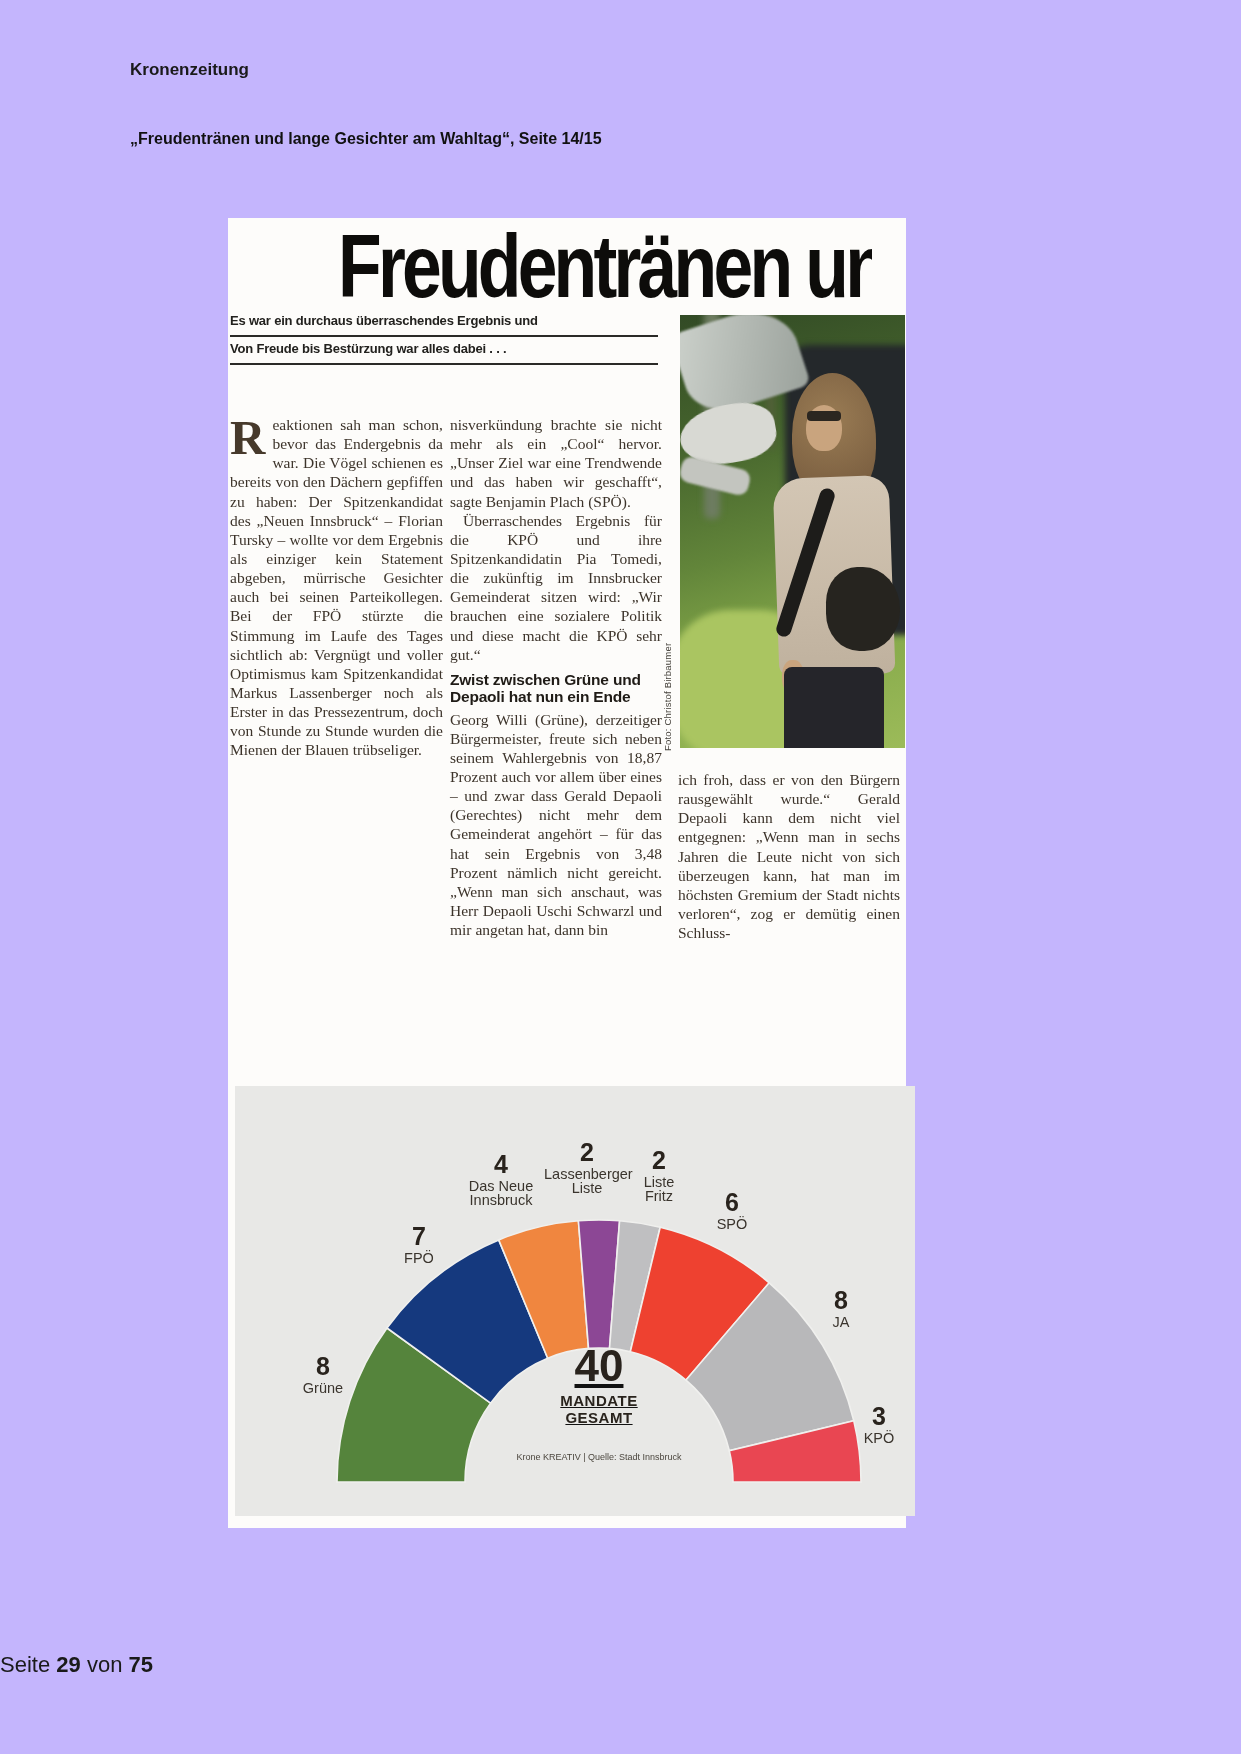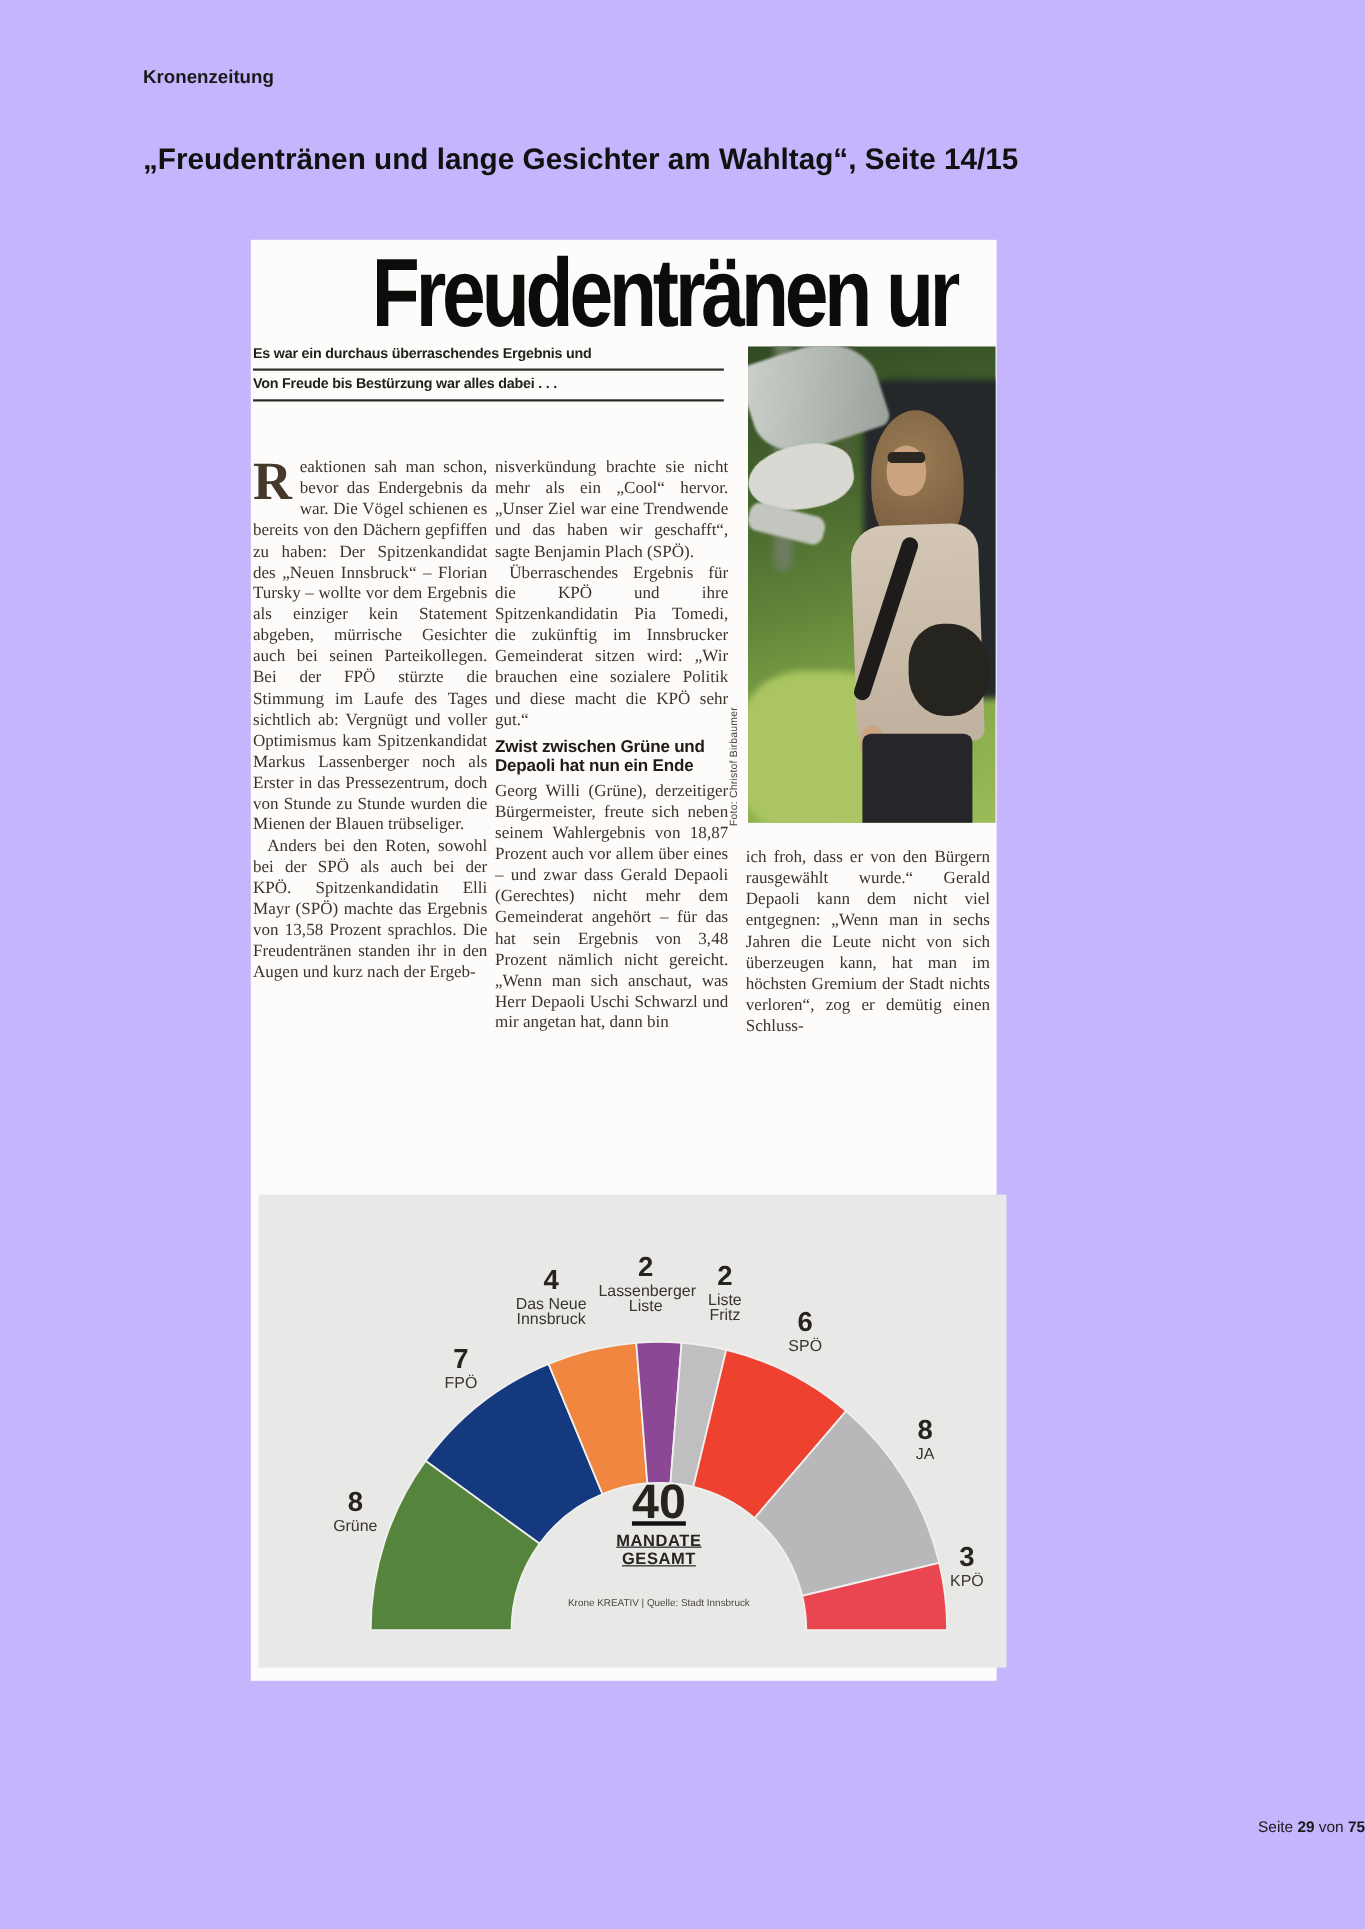--- a/index.html
+++ b/index.html
@@ -1,21 +1,21 @@
 <!DOCTYPE html>
 <html lang="de"><head>
 <meta charset="utf-8">
 <style>
   html,body{margin:0;padding:0;background:#ffffff;}
   .page{
     position:relative;width:1241px;height:1754px;margin:0 auto;background:#c4b5fd;
     font-family:"Liberation Sans",sans-serif;color:#111;overflow:hidden;
   }
   .kicker{position:absolute;left:130px;top:60px;font-size:17px;font-weight:bold;color:#1a1a1a;}
-  .doc-title{position:absolute;left:130px;top:130px;font-size:27px;font-weight:bold;color:#111;}
+  .doc-title{position:absolute;left:130px;top:130px;font-size:16px;font-weight:bold;color:#111;}
 
   
   .clip{position:absolute;left:228px;top:218px;width:678px;height:1310px;background:#fdfcfa;}
   .headline{
     position:absolute;left:110px;top:-2px;width:568px;overflow:hidden;white-space:nowrap;
     font-weight:bold;font-size:76px;letter-spacing:-4px;color:#0d0c0a;
     transform:scale(.94,1.16);transform-origin:left top;
   }
   .standfirst{position:absolute;left:2px;top:92px;width:428px;}
   .standfirst .sf-line{
@@ -75,21 +75,21 @@
   }
   .donut-svg{position:absolute;left:0;top:0;width:680px;height:430px;}
   .seg-label{position:absolute;transform:translateX(-50%);text-align:center;line-height:1.02;}
   .seg-label .num{font-size:25px;font-weight:bold;color:#29231d;display:block;}
   .seg-label .nm{font-size:14.5px;color:#3a342d;display:block;margin-top:1px;}
   .center-stack{position:absolute;left:364px;top:258px;transform:translateX(-50%);text-align:center;width:240px;text-decoration:underline;}
   .center-stack .cv{font-size:44px;font-weight:bold;color:#29231d;line-height:1;}
   .center-stack .cl{font-size:15px;font-weight:bold;color:#29231d;letter-spacing:.5px;line-height:1.15;margin-top:4px;white-space:pre-line;}
   .chart-credit{position:absolute;left:364px;top:366px;transform:translateX(-50%);font-size:9px;color:#4c473f;white-space:nowrap;}
 
-  .footer{position:absolute;left:0;top:1652px;width:100%;text-align:right;font-size:14px;color:#1a1a1a;}
+  .footer{position:absolute;left:0;top:1652px;width:100%;text-align:left;font-size:22px;color:#1a1a1a;}
   .footer b{font-weight:bold;}
 </style>
 </head>
 <body>
 
 <div class="page">
 
   <div class="kicker">Kronenzeitung</div>
   <div class="doc-title">„Freudentränen und lange Gesichter am Wahltag“, Seite 14/15</div>
 
@@ -116,21 +116,20 @@
       <div class="ph-jacket"></div>
       <div class="ph-strap"></div>
       <div class="ph-bag"></div>
       <div class="ph-hand"></div>
       <div class="ph-pants"></div>
     </div>
     <div class="photo-credit">Foto: Christof Birbaumer</div>
 
     <div class="col col1">
       <p><span class="dropcap">R</span><span>eaktionen sah man schon, bevor das Endergebnis da war. Die Vögel schienen es bereits von den Dächern gepfiffen zu haben: Der Spitzenkandidat des „Neuen Innsbruck“ – Florian Tursky – wollte vor dem Ergebnis als einziger kein Statement abgeben, mürrische Gesichter auch bei seinen Parteikollegen. Bei der FPÖ stürzte die Stimmung im Laufe des Tages sichtlich ab: Vergnügt und voller Optimismus kam Spitzenkandidat Markus Lassenberger noch als Erster in das Pressezentrum, doch von Stunde zu Stunde wurden die Mienen der Blauen trübseliger.</span></p>
-      <p class="indent">Anders bei den Roten, sowohl bei der SPÖ als auch bei der KPÖ. Spitzenkandidatin Elli Mayr (SPÖ) machte das Ergebnis von 13,58 Prozent sprachlos. Die Freudentränen standen ihr in den Augen und kurz nach der Ergeb-</p>
     </div>
 
     <div class="col col2">
       <p>nisverkündung brachte sie nicht mehr als ein „Cool“ hervor. „Unser Ziel war eine Trendwende und das haben wir geschafft“, sagte Benjamin Plach (SPÖ).</p>
       <p class="indent">Überraschendes Ergebnis für die KPÖ und ihre Spitzenkandidatin Pia Tomedi, die zukünftig im Innsbrucker Gemeinderat sitzen wird: „Wir brauchen eine sozialere Politik und diese macht die KPÖ sehr gut.“</p>
       <div class="crosshead">Zwist zwischen Grüne und Depaoli hat nun ein Ende</div>
       <p>Georg Willi (Grüne), derzeitiger Bürgermeister, freute sich neben seinem Wahlergebnis von 18,87 Prozent auch vor allem über eines – und zwar dass Gerald Depaoli (Gerechtes) nicht mehr dem Gemeinderat angehört – für das hat sein Ergebnis von 3,48 Prozent nämlich nicht gereicht. „Wenn man sich anschaut, was Herr Depaoli Uschi Schwarzl und mir angetan hat, dann bin</p>
     </div>
 
     <div class="col col3">

